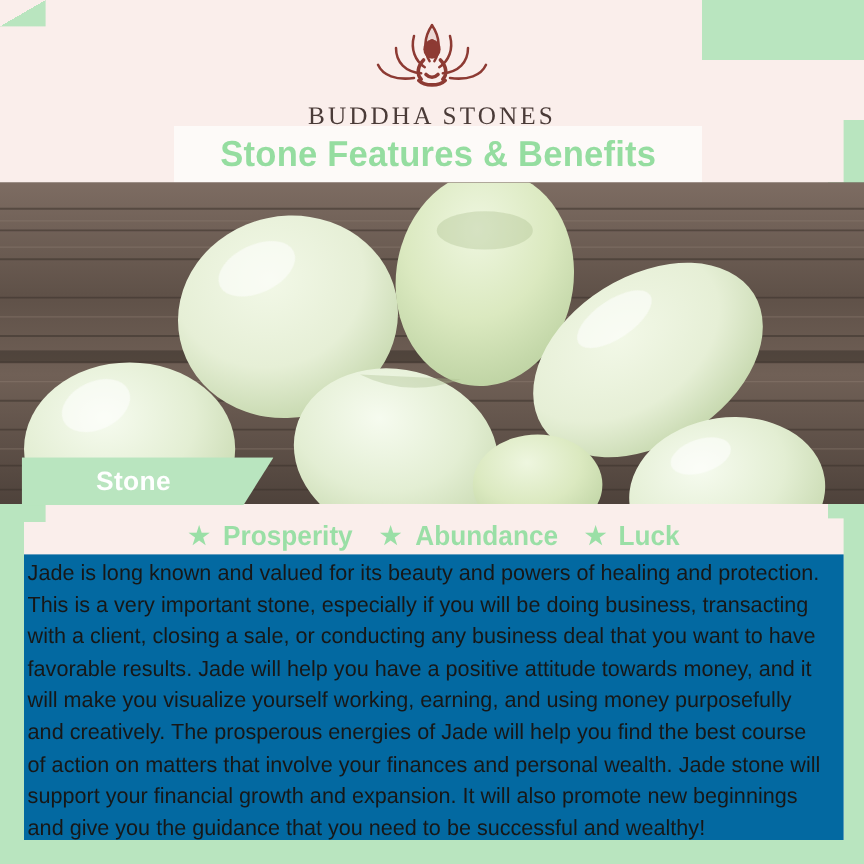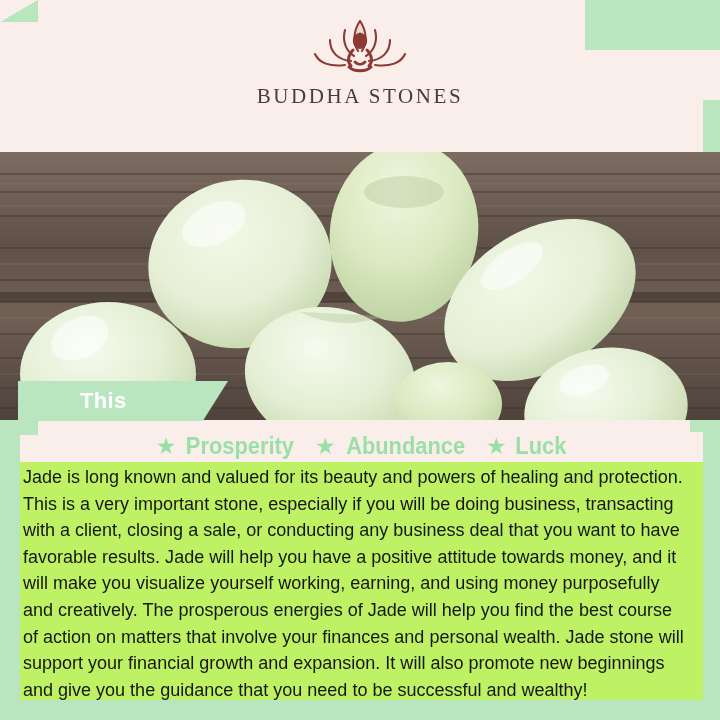--- a/index.html
+++ b/index.html
@@ -107,21 +107,21 @@
     font-weight:bold; font-size:23px;
     color:#9adfa6;
     transform:scaleX(0.95);
     white-space:nowrap;
   }
 
   
   #description-panel {
     position:absolute;
     top:462px; left:20px; width:683px; height:238px;
-    background:#bef264;
+    background:#0369a1;
     padding:2px 8px 0 3px;
   }
   #description-text {
     font-family:"Liberation Sans Narrow","Liberation Sans", sans-serif;
     font-size:18.3px;
     line-height:26.6px;
     color:#171717;
     text-align:left;
     transform:scaleX(0.985);
     transform-origin:left top;
@@ -160,20 +160,23 @@
       <g fill="none" stroke="#8d3a33" stroke-width="3" stroke-linecap="round">
         <path d="M56 36 C51 41 50 48 54 52"></path>
         <path d="M70 36 C75 41 76 48 72 52"></path>
         <path d="M52 53 C57 58 69 58 74 53"></path>
         <path d="M58 48 C61 51 65 51 68 48"></path>
       </g>
     </svg>
     <span id="logo-wordmark">BUDDHA STONES</span>
   </div>
 
+  <div id="title-band">
+    <span id="page-title">Stone Features &amp; Benefits</span>
+  </div>
 
   <div id="photo">
     <svg viewBox="0 0 720 268" preserveAspectRatio="none">
       <defs>
         <linearGradient id="wood" x1="0" y1="0" x2="0" y2="1">
           <stop offset="0%" stop-color="#7d6c62"></stop>
           <stop offset="35%" stop-color="#5f5148"></stop>
           <stop offset="60%" stop-color="#706056"></stop>
           <stop offset="100%" stop-color="#4e423b"></stop>
         </linearGradient>
@@ -231,21 +234,21 @@
         <ellipse cx="584" cy="228" rx="26" ry="14" transform="rotate(-18 584 228)"></ellipse>
       </g>
       <g fill="#a9bd8d" opacity="0.35">
         <path d="M300 160 q40 20 84 4"></path>
         <ellipse cx="404" cy="40" rx="40" ry="16"></ellipse>
       </g>
     </svg>
   </div>
 
   <div id="jade-banner">
-    <span id="jade-label">This</span>
+    <span id="jade-label">Stone</span>
   </div>
 
   <div id="benefits">
     <span class="benefit">
       <span class="benefit-star">★</span>
       <span class="benefit-label">Prosperity</span>
     </span>
     <span class="benefit">
       <span class="benefit-star">★</span>
       <span class="benefit-label">Abundance</span>

